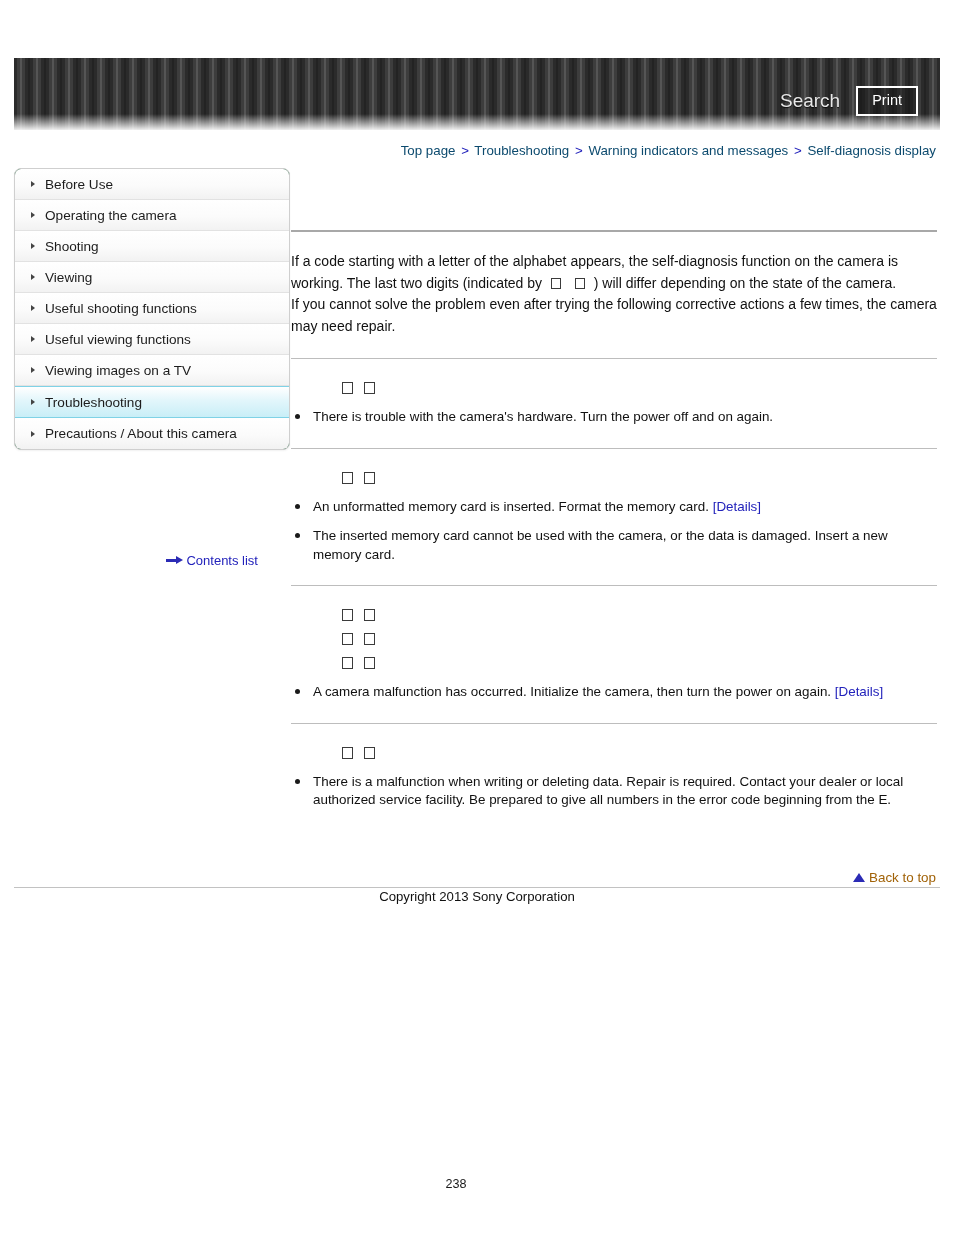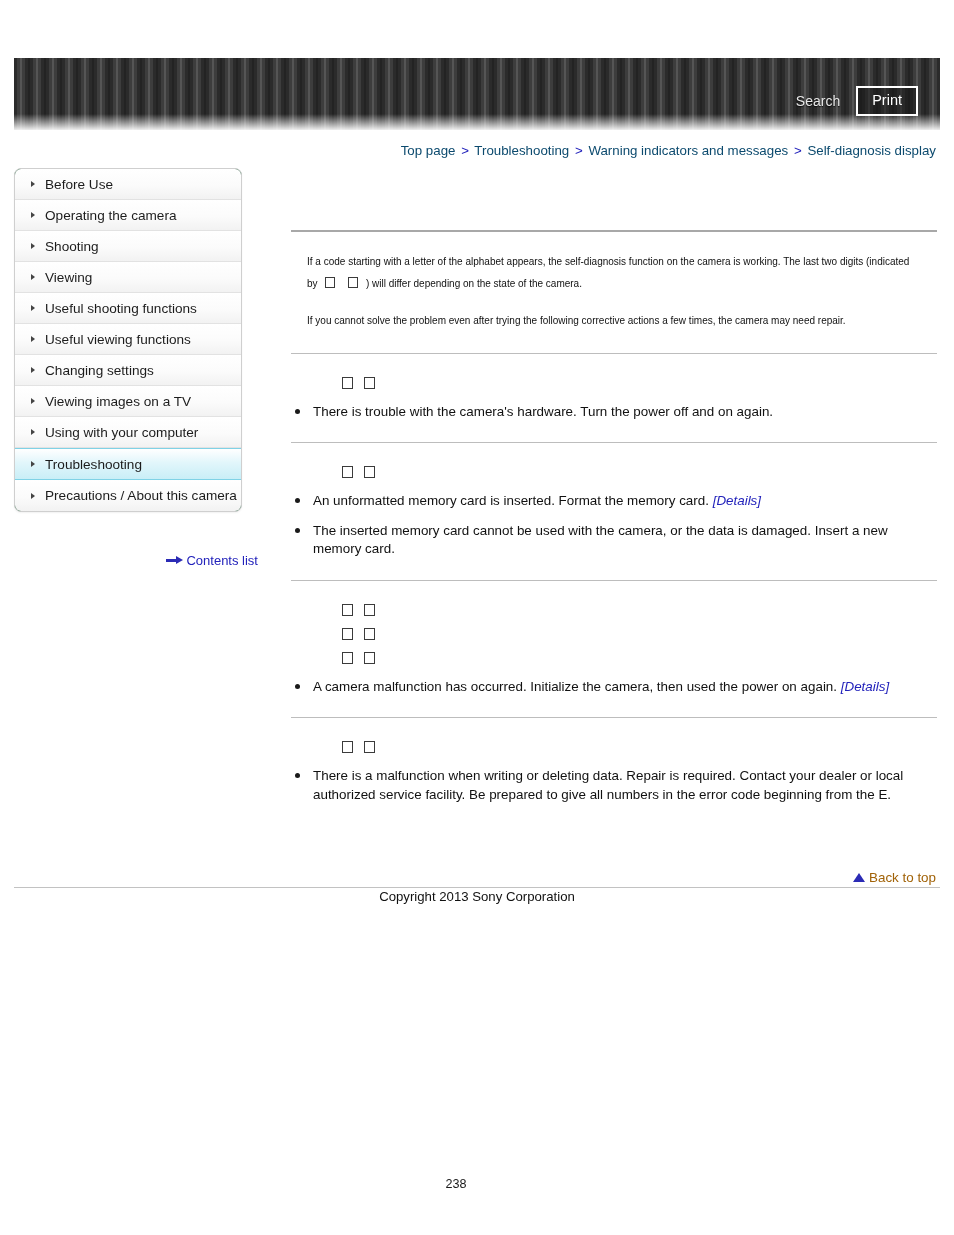--- a/index.html
+++ b/index.html
@@ -48,21 +48,21 @@
   .header-controls {
     position: absolute;
     right: 22px;
     top: 28px;
     display: flex;
     align-items: center;
     gap: 14px;
   }
   .search-label {
     color: #e8e8e8;
-    font-size: 14px;
+    font-size: 19px;
     line-height: 1;
     text-shadow: 0 1px 1px rgba(0,0,0,0.8);
     padding: 3px 2px;
   }
   .print-button {
     color: #ffffff;
     font-size: 14.5px;
     line-height: 1;
     border: 2px solid #ffffff;
     background: rgba(25,25,25,0.55);
@@ -85,21 +85,21 @@
   .breadcrumb .sep {
     color: #2222bb;
     padding: 0 2px;
   }
 
   
   .sidebar {
     position: absolute;
     left: 14px;
     top: 168px;
-    width: 228px;
+    width: 276px;
     border: 1px solid #cfcfcf;
     border-radius: 7px;
     background: #14532d;
     box-sizing: border-box;
     overflow: hidden;
     box-shadow: 0 1px 2px rgba(0,0,0,0.06);
   }
   .nav-item {
     position: relative;
     height: 31px;
@@ -184,22 +184,22 @@
     border-top: 2px solid #a8a8a8;
     margin-bottom: 19px;
   }
   .rule-section {
     height: 0;
     border-top: 1px solid #bdbdbd;
     margin-top: 21px;
     margin-bottom: 17px;
   }
   .intro p {
-    margin: 16px;
-    font-size: 10px;
+    margin: 0;
+    font-size: 14px;
     line-height: 21.5px;
     color: #111;
   }
   .tofu {
     display: inline-block;
     width: 10px;
     height: 11px;
     border: 1.6px solid #3b3b3b;
     box-sizing: border-box;
     vertical-align: -1px;
@@ -235,21 +235,20 @@
     left: 4px;
     top: 6px;
     width: 5px;
     height: 5px;
     border-radius: 50%;
     background: #1a1a1a;
   }
   a.details-link {
     color: #2222bb;
     text-decoration: none;
-    font-style: italic;
   }
 
   
   .back-to-top {
     position: absolute;
     right: 18px;
     top: 870px;
     font-size: 13.4px;
     color: #a16207;
     display: flex;
@@ -336,29 +335,21 @@
     <div class="nav-item">
       <span class="tri"></span>
       <span>Useful shooting functions</span>
     </div>
     <div class="nav-item">
       <span class="tri"></span>
       <span>Useful viewing functions</span>
     </div>
     <div class="nav-item">
       <span class="tri"></span>
-      <span>Changing settings</span>
-    </div>
-    <div class="nav-item">
-      <span class="tri"></span>
       <span>Viewing images on a TV</span>
-    </div>
-    <div class="nav-item">
-      <span class="tri"></span>
-      <span>Using with your computer</span>
     </div>
     <div class="nav-item active">
       <span class="tri"></span>
       <span>Troubleshooting</span>
     </div>
     <div class="nav-item">
       <span class="tri"></span>
       <span>Precautions / About this camera</span>
     </div>
   </nav>
@@ -404,21 +395,21 @@
       </div>
       <div class="code-line">
         <span class="tofu"></span>
         <span class="tofu"></span>
       </div>
       <div class="code-line">
         <span class="tofu"></span>
         <span class="tofu"></span>
       </div>
       <ul class="bullet-list">
-        <li><span class="dot"></span><span>A camera malfunction has occurred. Initialize the camera, then used the power on again.</span> <a class="details-link" href="#">[Details]</a></li>
+        <li><span class="dot"></span><span>A camera malfunction has occurred. Initialize the camera, then turn the power on again.</span> <a class="details-link" href="#">[Details]</a></li>
       </ul>
       <div class="rule-section"></div>
       <div class="code-line">
         <span class="tofu"></span>
         <span class="tofu"></span>
       </div>
       <ul class="bullet-list">
         <li><span class="dot"></span><span>There is a malfunction when writing or deleting data. Repair is required. Contact your dealer or local authorized service facility. Be prepared to give all numbers in the error code beginning from the E.</span></li>
       </ul>
     </div>

